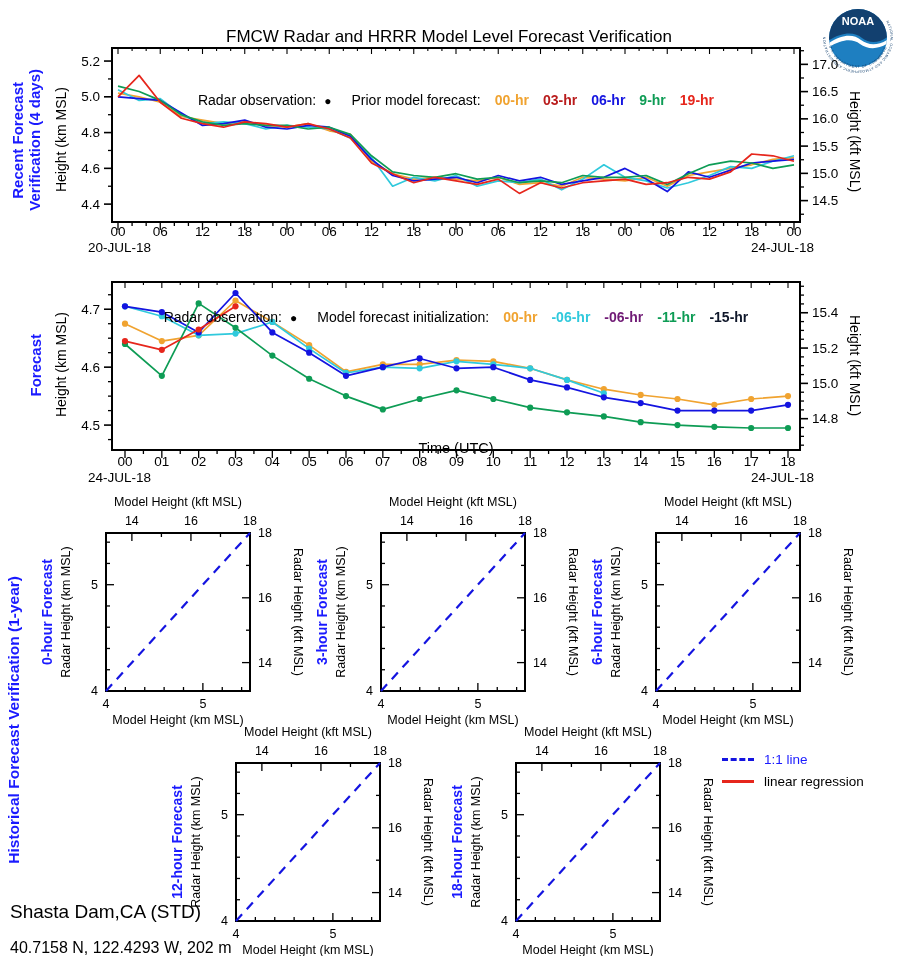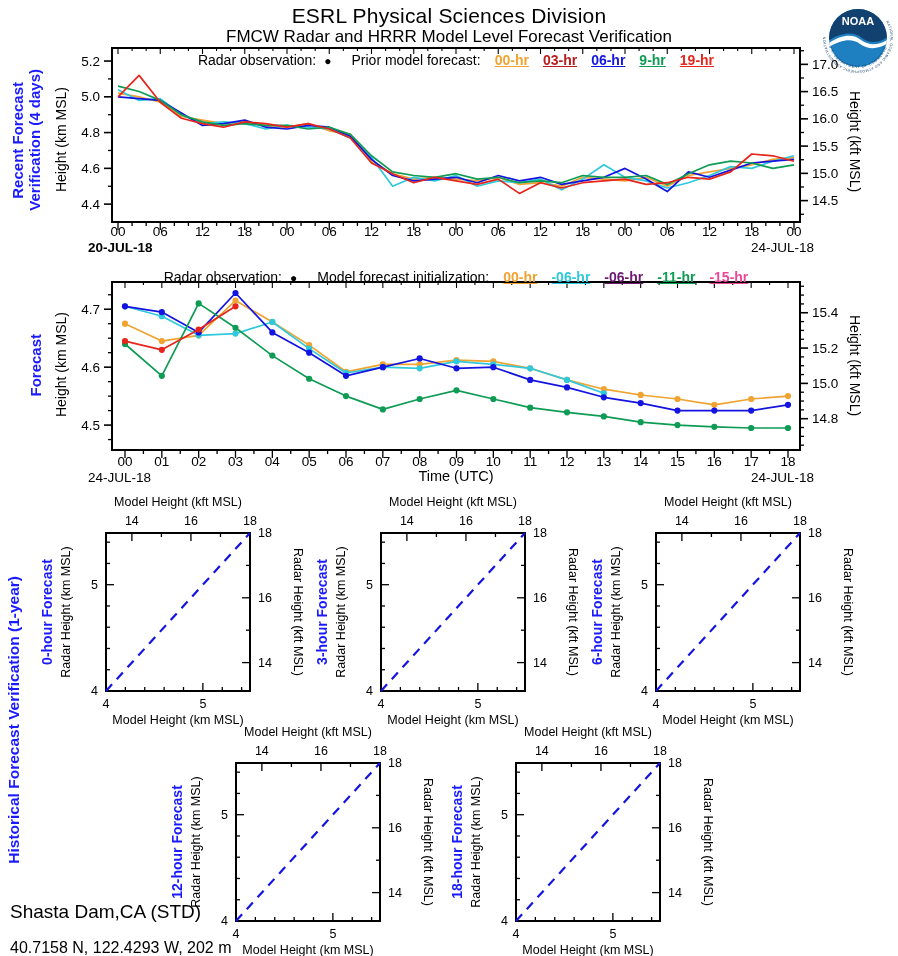--- a/index.html
+++ b/index.html
@@ -8,39 +8,38 @@
   .abs{position:absolute;}
   .ctr{text-align:center;}
   #title{left:0;top:4px;width:898px;font-size:21px;letter-spacing:0.2px;}
   #subtitle{left:0;top:27px;width:898px;font-size:17px;}
   .vwrap{position:absolute;display:flex;align-items:center;justify-content:center;}
   .vtext{writing-mode:vertical-rl;transform:rotate(180deg);white-space:nowrap;}
   .vtext-down{writing-mode:vertical-rl;white-space:nowrap;}
   .bluelabel{font-size:15px;font-weight:bold;}
   .axlabel{font-size:14px;}
   .legend{position:absolute;display:flex;justify-content:center;align-items:baseline;
-          font-size:14px;white-space:nowrap;}
+          font-size:14px;white-space:nowrap;margin-top:40px;}
   .legend .sec{margin-left:20px;}
-  .legend .item{margin-left:14px;font-weight:bold;text-decoration:underline;}
+  .legend .item{margin-left:14px;font-weight:bold;}
   .legend .obsdot{margin-left:8px;font-size:12px;}
   .datelbl{position:absolute;font-size:13.5px;}
   .timelbl{position:absolute;font-size:14.5px;}
   #bottom-legend{position:absolute;left:722px;top:752px;font-size:13.5px;}
   .bl-row{display:flex;align-items:center;margin-bottom:7px;}
   .bl-sample{display:inline-block;width:32px;margin-right:10px;border-top-width:3px;}
   #footer-station{left:10px;top:901px;font-size:19px;}
   #footer-coords{left:10px;top:939px;font-size:16px;}
   svg text{font-family:"Liberation Sans", sans-serif;}
 </style>
 </head>
 <body>
 
 <div id="page">
 
-  <div class="abs ctr" id="title">ESRL Physical Sciences Division</div>
   <div class="abs ctr" id="subtitle">FMCW Radar and HRRR Model Level Forecast Verification</div>
 
   <svg class="abs" style="left:820px;top:0px;" width="76" height="76" viewBox="0 0 76 76">
     <defs>
       <path id="ringtop" d="M 38,70.5 A 32.5,32.5 0 0 1 38,5.5 A 32.5,32.5 0 0 1 38,70.5" transform="rotate(-124 38 38)"></path>
       <path id="ringbot" d="M 8,38 A 30,30 0 0 0 68,38"></path>
       <clipPath id="diskclip">
           <circle cx="38" cy="38" r="29"></circle>
         </clipPath>
     </defs>
@@ -228,21 +227,21 @@
   <div class="vwrap" style="left:6px;top:55px;width:40px;height:170px;">
     <span class="vtext bluelabel" style="color: rgb(26, 26, 255);">Recent Forecast</span>
     <span class="vtext bluelabel" style="color: rgb(26, 26, 255);">Verification (4 days)</span>
   </div>
   <div class="vwrap" style="left:50px;top:60px;width:22px;height:160px;">
     <span class="vtext axlabel">Height (km MSL)</span>
   </div>
   <div class="vwrap" style="left:844px;top:62px;width:22px;height:160px;">
     <span class="vtext-down axlabel">Height (kft MSL)</span>
   </div>
-  <div class="datelbl" style="left:88px;top:240px;font-weight:bold;">20-JUL-18</div>
+  <div class="datelbl" style="left:88px;top:240px;">20-JUL-18</div>
   <div class="datelbl" style="left:702px;top:240px;width:112px;text-align:right;">24-JUL-18</div>
 
   <svg class="abs" style="left:0;top:266px;" width="898" height="226" id="p2">
       <rect x="112" y="16" width="688" height="168" fill="none" stroke="#000" stroke-width="2"></rect>
       <line x1="112" y1="173.57241379310307" x2="108" y2="173.57241379310307" stroke="#000" stroke-width="1.3"></line>
       <line x1="112" y1="144.60689655172334" x2="108" y2="144.60689655172334" stroke="#000" stroke-width="1.3"></line>
       <line x1="112" y1="130.1241379310335" x2="108" y2="130.1241379310335" stroke="#000" stroke-width="1.3"></line>
       <line x1="112" y1="115.64137931034361" x2="108" y2="115.64137931034361" stroke="#000" stroke-width="1.3"></line>
       <line x1="112" y1="86.6758620689639" x2="108" y2="86.6758620689639" stroke="#000" stroke-width="1.3"></line>
       <line x1="112" y1="72.19310344827404" x2="108" y2="72.19310344827404" stroke="#000" stroke-width="1.3"></line>
@@ -452,34 +451,34 @@
       <circle cx="235.5" cy="40.33103448275851" r="3.1" fill="#e6261c"></circle>
     </svg>
   <div class="legend" style="left:112px;top:269px;width:688px;">
     <span>Radar observation:</span>
     <span class="obsdot">●</span>
     <span class="sec">Model forecast initialization:</span>
     <span class="item" style="color: rgb(240, 163, 48);">00-hr</span>
     <span class="item" style="color: rgb(47, 201, 220);">-06-hr</span>
     <span class="item" style="color: #701a75;">-06-hr</span>
     <span class="item" style="color: rgb(14, 156, 85);">-11-hr</span>
-    <span class="item" style="color: #ec4899;">-15-hr</span>
+    <span class="item" style="color: #0f172a;">-15-hr</span>
   </div>
   <div class="vwrap" style="left:24px;top:300px;width:22px;height:130px;">
     <span class="vtext bluelabel" style="color: rgb(26, 26, 255);">Forecast</span>
   </div>
   <div class="vwrap" style="left:50px;top:292px;width:22px;height:146px;">
     <span class="vtext axlabel">Height (km MSL)</span>
   </div>
   <div class="vwrap" style="left:844px;top:286px;width:22px;height:160px;">
     <span class="vtext-down axlabel">Height (kft MSL)</span>
   </div>
   <div class="datelbl" style="left:88px;top:470px;">24-JUL-18</div>
   <div class="datelbl" style="left:702px;top:470px;width:112px;text-align:right;">24-JUL-18</div>
-  <div class="timelbl ctr" style="left:112px;top:468px;width:688px;">Time (UTC)</div>
+  <div class="timelbl ctr" style="left:112px;top:440px;width:688px;">Time (UTC)</div>
 
   <div class="vwrap" style="left:2px;top:520px;width:24px;height:400px;">
     <span class="vtext bluelabel" style="font-size: 15.5px; color: rgb(26, 26, 255);">Historical Forecast Verification (1-year)</span>
   </div>
   <svg class="abs" style="left:0;top:495px;" width="898" height="461" id="scatters">
       <g>
         <rect x="106" y="38" width="144" height="158" fill="none" stroke="#000" stroke-width="2"></rect>
         <line x1="106" y1="196" x2="106" y2="188" stroke="#000" stroke-width="1.3"></line>
         <line x1="106" y1="196" x2="114" y2="196" stroke="#000" stroke-width="1.3"></line>
         <line x1="125.37567276641552" y1="196" x2="125.37567276641552" y2="192" stroke="#000" stroke-width="1.3"></line>
@@ -698,16 +697,26 @@
         <text x="668" y="271.9999999999999" text-anchor="start" font-size="12.5">18</text>
         <text x="588" y="241" text-anchor="middle" font-size="12.5">Model Height (kft MSL)</text>
         <text x="588" y="459" text-anchor="middle" font-size="12.5">Model Height (km MSL)</text>
         <text x="480" y="347" text-anchor="middle" font-size="12.5" transform="rotate(-90 480 347)">Radar Height (km MSL)</text>
         <text x="704" y="347" text-anchor="middle" font-size="12.5" transform="rotate(90 704 347)">Radar Height (kft MSL)</text>
         <text x="462" y="347" text-anchor="middle" font-size="14" font-weight="bold" fill="#1a1aff" transform="rotate(-90 462 347)">18-hour Forecast</text>
         <line x1="516" y1="426" x2="660" y2="268" stroke="#1414e0" stroke-width="2.2" stroke-dasharray="9 7"></line>
       </g>
     </svg>
 
+  <div id="bottom-legend">
+    <div class="bl-row">
+      <span class="bl-sample" id="bl-dash" style="border-top: 3px dashed rgb(20, 20, 224);"></span>
+      <span style="color: rgb(26, 26, 255);">1:1 line</span>
+    </div>
+    <div class="bl-row">
+      <span class="bl-sample" id="bl-solid" style="border-top: 3px solid rgb(230, 38, 28);"></span>
+      <span>linear regression</span>
+    </div>
+  </div>
 
   <div class="abs" id="footer-station">Shasta Dam,CA (STD)</div>
   <div class="abs" id="footer-coords">40.7158 N, 122.4293 W, 202 m</div>
 </div>
 
 </body></html>

